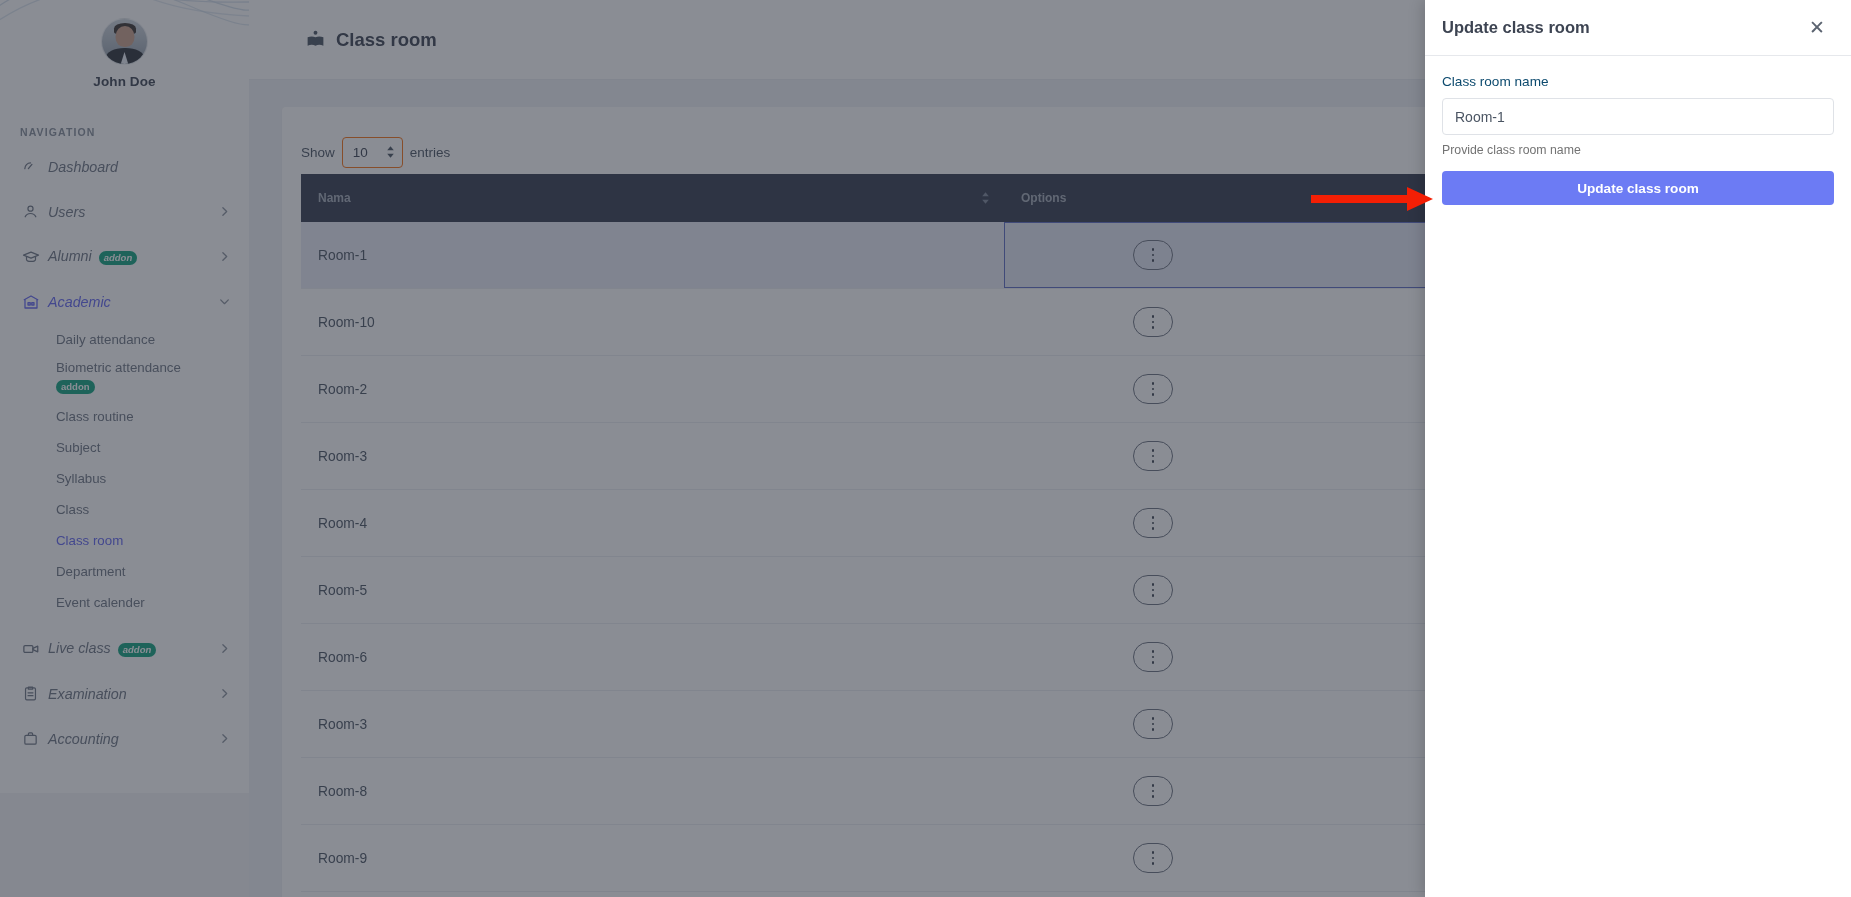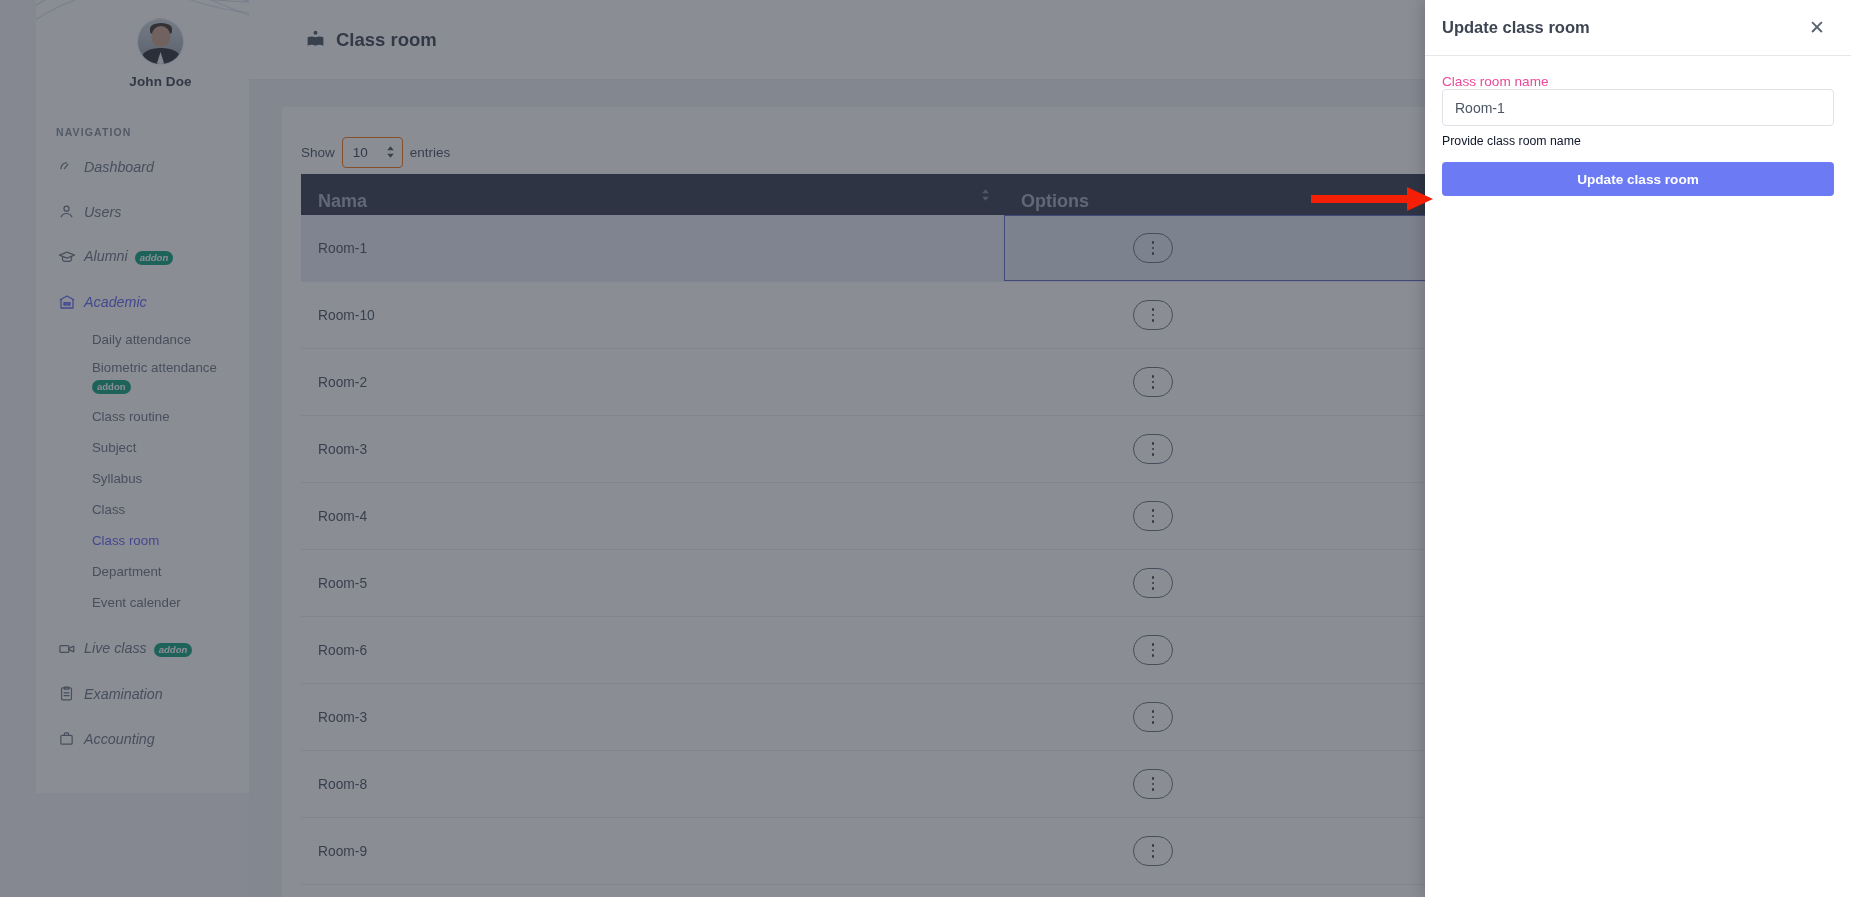--- a/index.html
+++ b/index.html
@@ -21,21 +21,20 @@
   }
 
   
   .sidebar {
     position: absolute;
     left: 0; top: 0;
     width: 249px; height: 793px;
     background: #ffffff;
     overflow: hidden;
     z-index: 1;
-    margin-left: 36px;
   }
   .sidebar-bg-swoosh {
     position: absolute;
     left: 0; top: -40px;
     width: 249px; height: 130px;
     overflow: hidden;
     pointer-events: none;
   }
   .profile-wrap {
     position: relative;
@@ -223,24 +222,24 @@
   }
 
   table.dt {
     width: 100%;
     border-collapse: collapse;
     table-layout: fixed;
   }
   table.dt thead th {
     background: #333b4f;
     color: #a5acb8;
-    font-size: 18px;
+    font-size: 12px;
     font-weight: 700;
     text-align: left;
-    padding: 17px 0 3px 17px;
+    padding: 17px 0 17px 17px;
     position: relative;
     cursor: pointer;
     white-space: nowrap;
   }
   table.dt thead th.th-name { width: 703px; }
   table.dt thead th.th-options { width: auto; }
   .sort-arrows {
     position: absolute;
     right: 14px; top: 50%;
     transform: translateY(-50%);
@@ -322,39 +321,39 @@
     font-size: 19px;
     color: #5b6370;
     cursor: pointer;
     line-height: 1;
     padding: 2px 4px;
     font-family: "Liberation Sans", sans-serif;
   }
   .modal-body { padding: 18px 17px 0 17px; }
   .form-label {
     font-size: 13.6px;
-    color: #ec4899;
+    color: #0c4a6e;
     display: block;
-    margin-bottom: 0;
+    margin-bottom: 9px;
   }
   .form-input {
     width: 100%;
     height: 37px;
     border: 1px solid #dfe2e7;
     border-radius: 4px;
     padding: 0 12px;
     font-size: 14px;
     color: #4b5563;
     font-family: "Liberation Sans", sans-serif;
     outline: none;
     background: #fff;
   }
   .form-help {
     font-size: 12.3px;
-    color: #0f172a;
+    color: #737373;
     margin-top: 8px;
     display: block;
   }
   .btn-primary {
     width: 100%;
     height: 34px;
     margin-top: 14px;
     background: #6c7bf4;
     border: none;
     border-radius: 4px;

